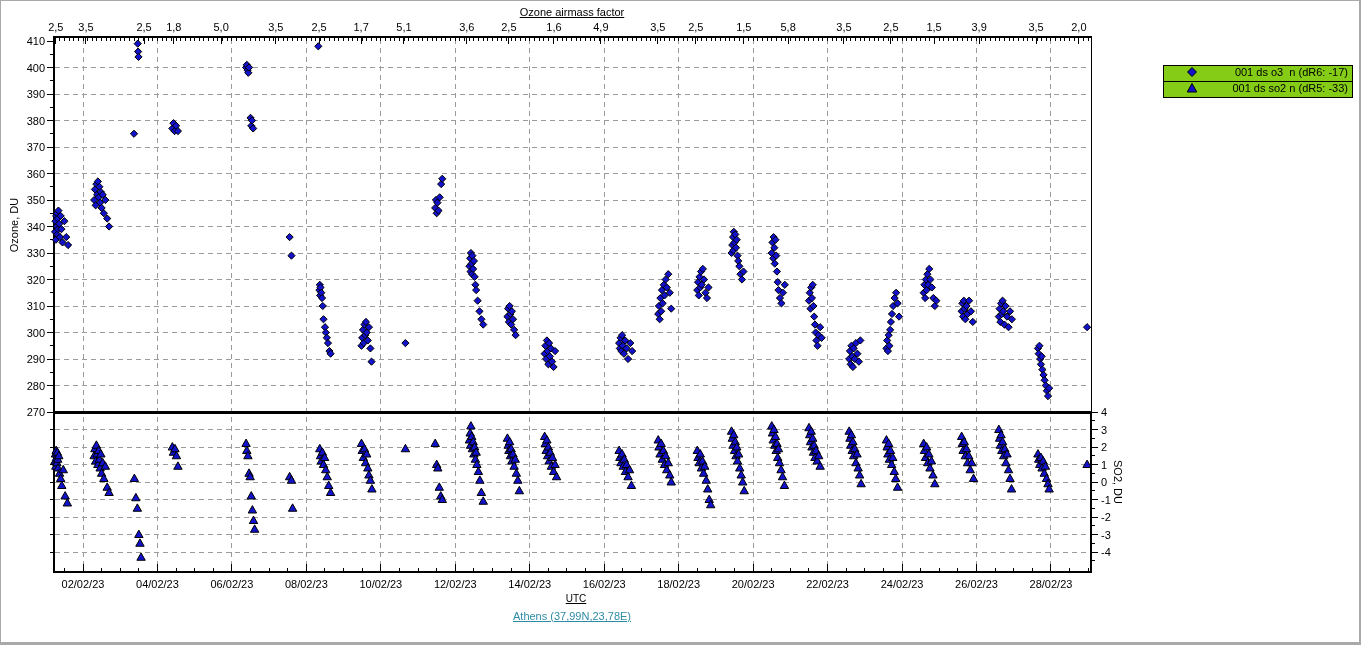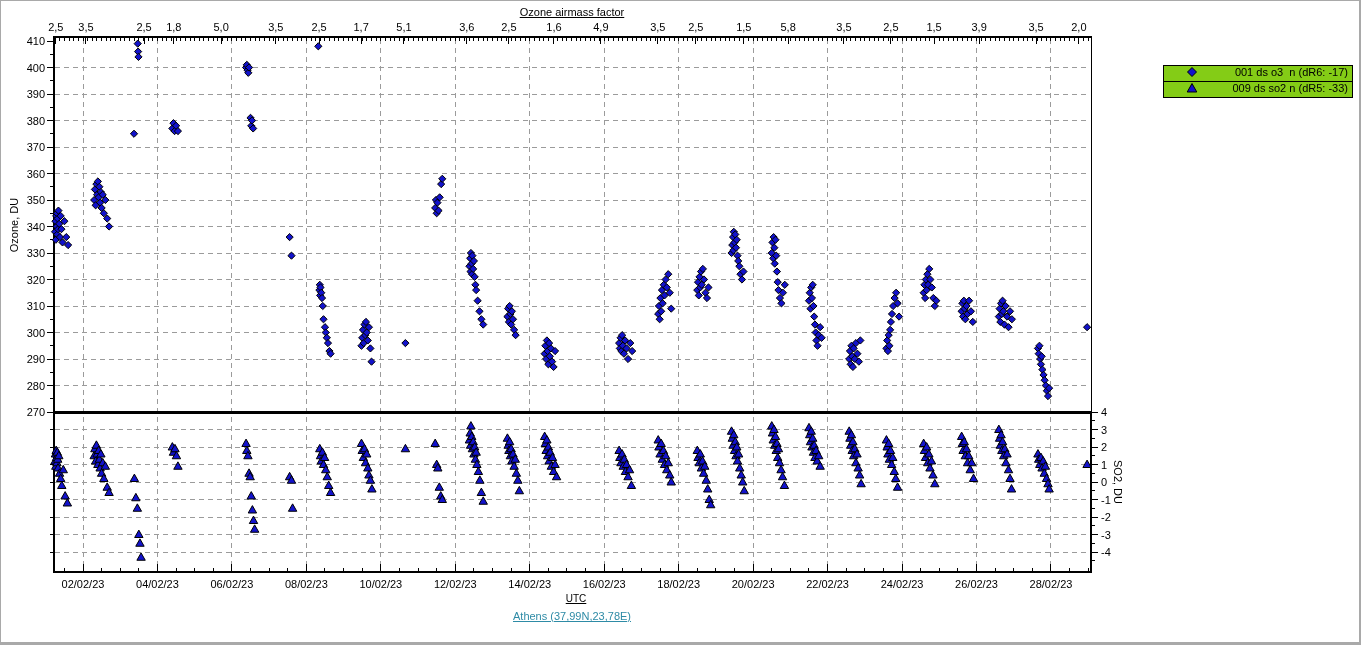--- a/index.html
+++ b/index.html
@@ -1079,16 +1079,16 @@
           </svg>
       </span>
       <span class="lg-label">001 ds o3  n (dR6: -17)</span>
     </div>
     <div class="legend-row">
       <span class="lg-marker">
         <svg width="12" height="12">
             <path d="M6,1.5 L10.8,10 L1.2,10 Z" fill="#1212cc" stroke="#000" stroke-width="1"></path>
           </svg>
       </span>
-      <span class="lg-label">009 ds so2 n (dR5: -33)</span>
+      <span class="lg-label">001 ds so2 n (dR5: -33)</span>
     </div>
   </div>
 </div>
 
 </body></html>

